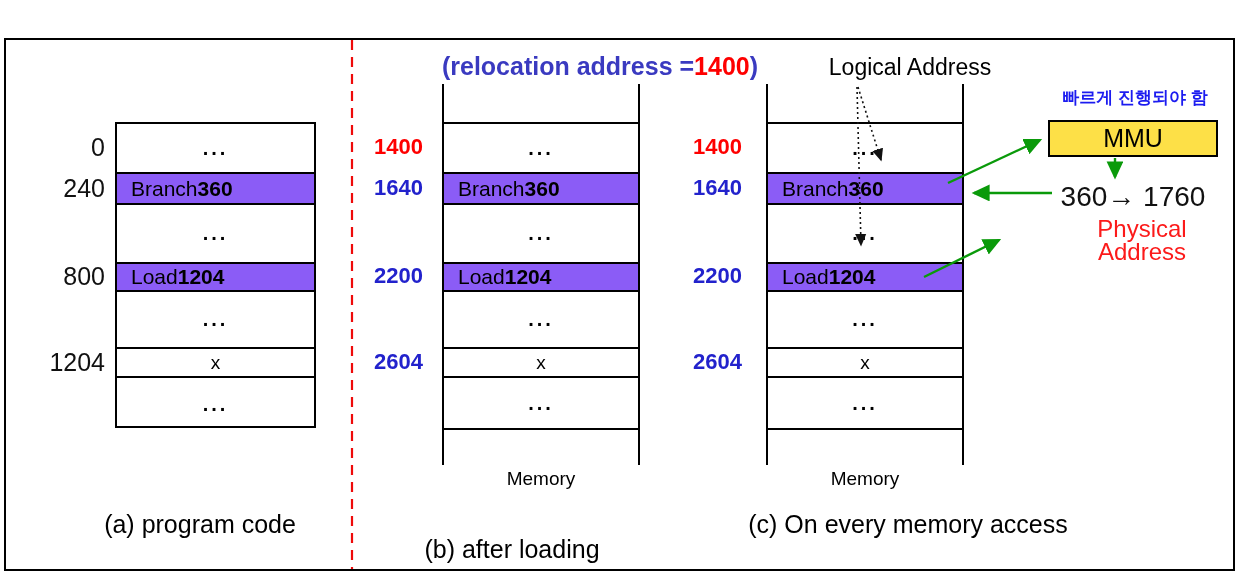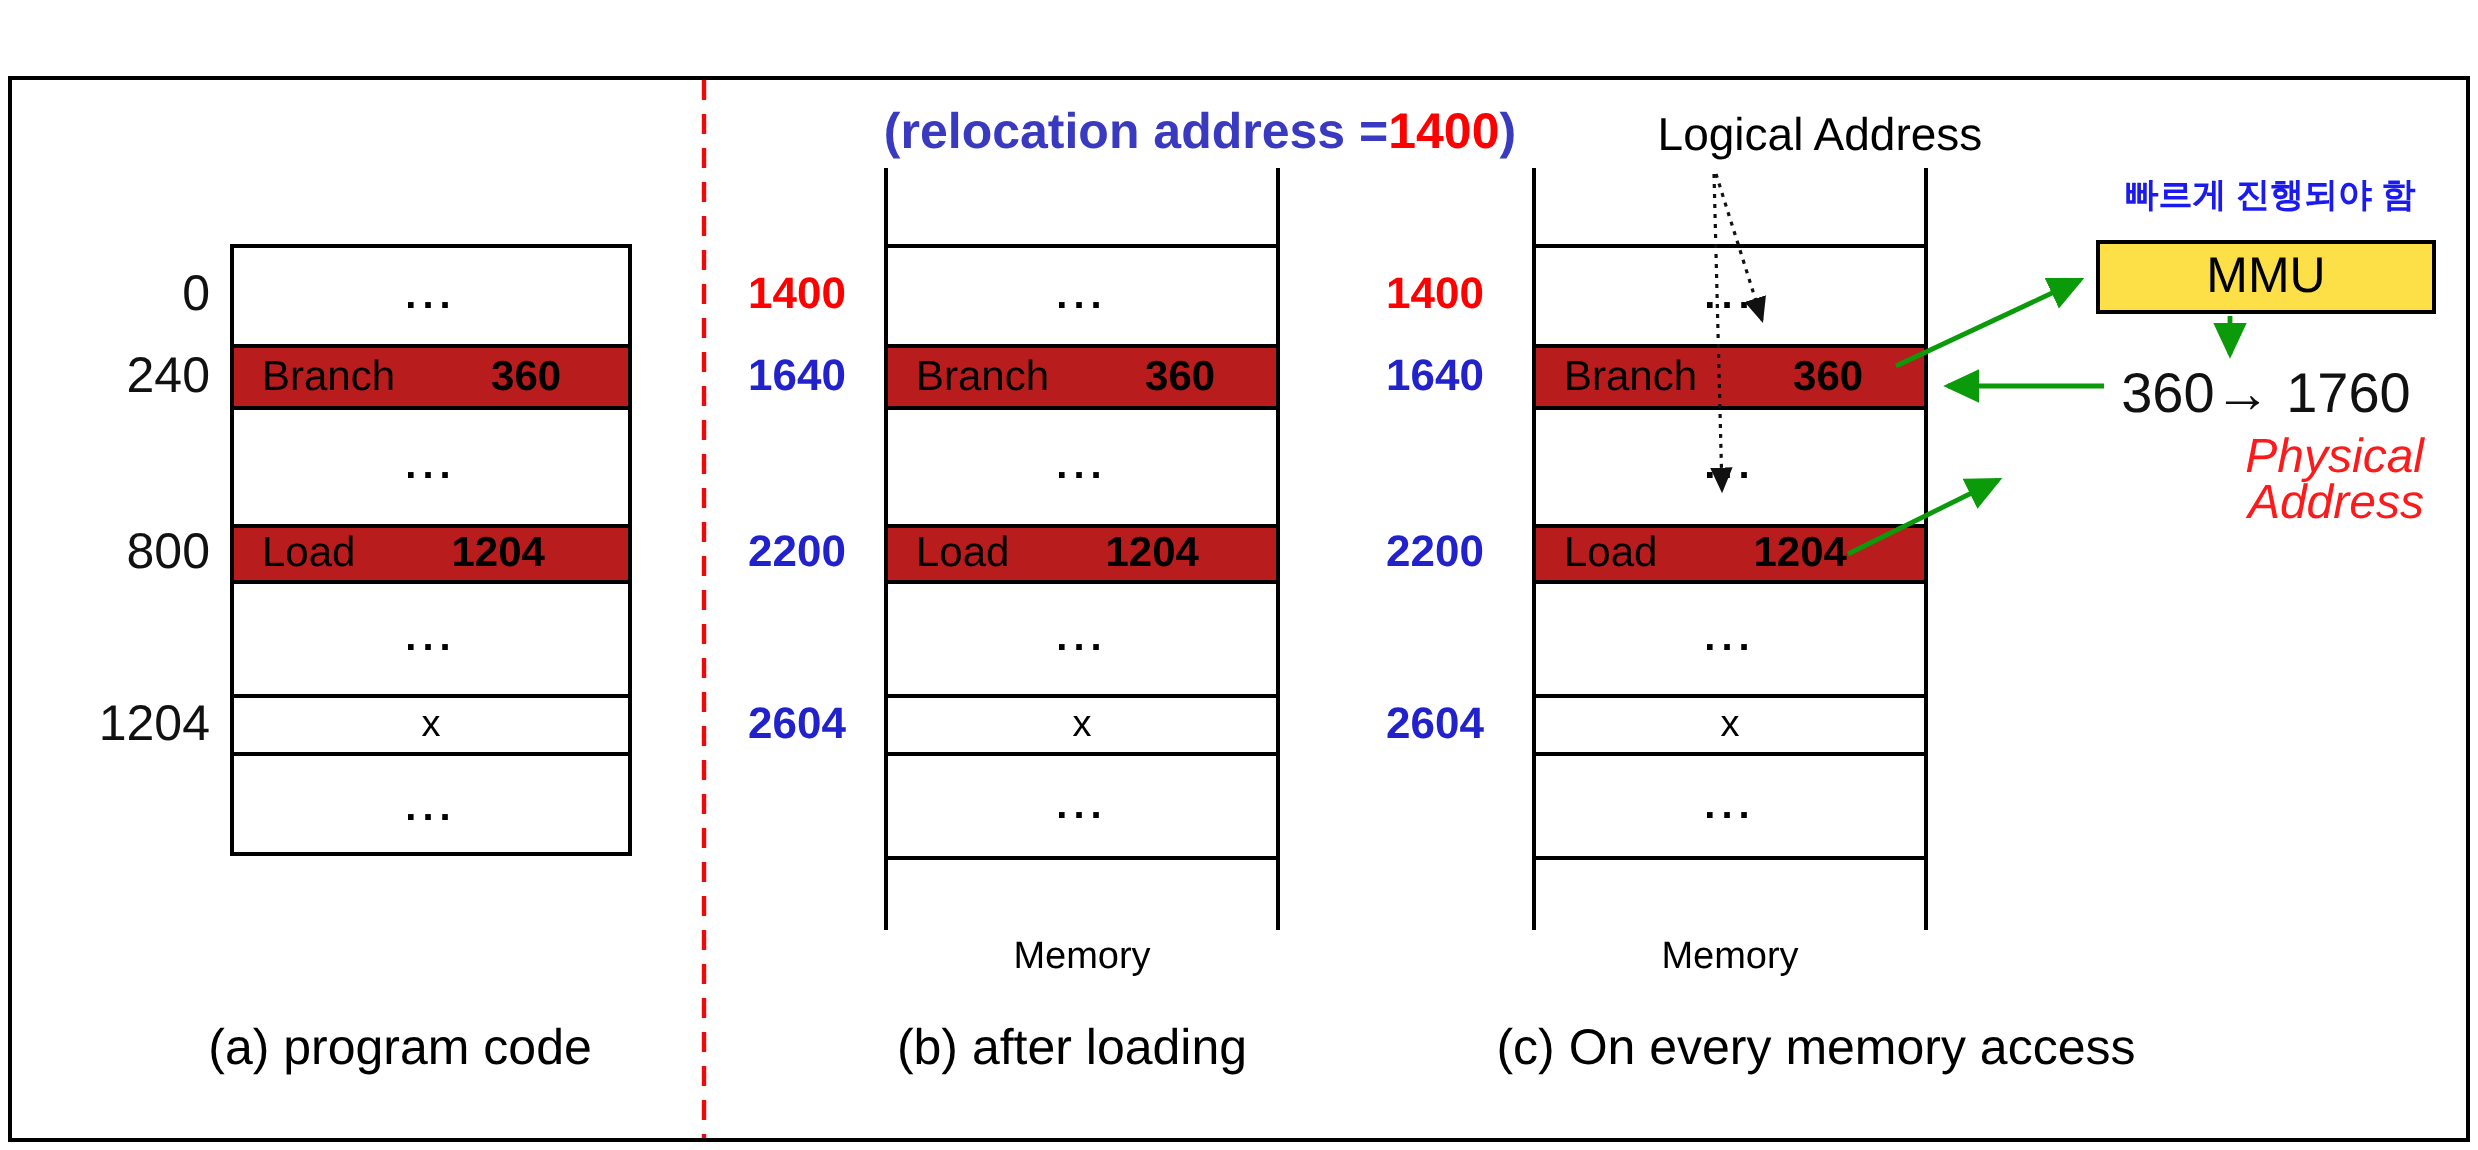--- a/index.html
+++ b/index.html
@@ -22,54 +22,54 @@
   .col-c{left:766px;}
   .rows-wrap{position:absolute;left:0;right:0;top:38px;}
   .row{display:flex;align-items:center;justify-content:center;box-sizing:border-box;
        font-size:21px;color:#000;white-space:nowrap;}
   .col-a .row{border-bottom:2px solid #000;}
   .col-a .row:last-child{border-bottom:none;}
   .col-bc .row{border-top:2px solid #000;}
   .bottom-line{height:0;border-top:2px solid #000;}
   .r0{height:50px}.r1{height:31px}.r2{height:59px}.r3{height:28px}
   .r4{height:57px}.r5{height:29px}.r6{height:52px}
-  .row.instr{justify-content:flex-start;padding-left:14px;background:#b91c1c;gap:48px;}
+  .row.instr{justify-content:flex-start;padding-left:14px;background:#8b5cf6;}
   .row.dots span{font-size:20px;font-weight:bold;letter-spacing:3px;}
   .row.xrow{font-size:19px;}
   
   .addr{position:absolute;height:30px;display:flex;align-items:center;justify-content:flex-end;
         white-space:nowrap;}
   .addr-a{left:30px;width:75px;font-size:25px;color:#111;}
   .addr-b{left:343px;width:80px;font-size:22px;font-weight:bold;}
   .addr-c{left:662px;width:80px;font-size:22px;font-weight:bold;}
   .addr.t0{top:132px}.addr.t1{top:173px}.addr.t2{top:261px}.addr.t3{top:347px}
   .addr.red{color:#fe0000}.addr.blue{color:#2222cc}
   
   .cap{position:absolute;display:flex;align-items:center;justify-content:center;
        white-space:nowrap;color:#000;}
   .memory-label{top:464px;height:30px;font-size:19px;}
   .mem-b{left:461px;width:160px;} .mem-c{left:785px;width:160px;}
   .caption{top:508px;height:32px;font-size:25px;}
-  .cap-a{left:40px;width:320px;} .cap-b{left:376px;width:320px;} .cap-c{left:728px;width:360px;}
+  .cap-a{left:40px;width:320px;} .cap-b{left:352px;width:320px;margin-top:25px;} .cap-c{left:728px;width:360px;}
   .reloc{position:absolute;left:400px;top:51px;width:400px;height:30px;
     display:flex;align-items:center;justify-content:center;font-size:25px;font-weight:bold;
     white-space:nowrap;color:#3a3ac0;}
   .reloc .v{color:#fe0000;}
   .logical{position:absolute;left:810px;top:54px;width:200px;height:26px;
     display:flex;align-items:center;justify-content:center;font-size:23px;color:#000;white-space:nowrap;}
   .korean{position:absolute;left:1032px;top:85px;width:206px;height:24px;
     display:flex;align-items:center;justify-content:center;font-size:17px;font-weight:bold;
     color:#1b1bf0;white-space:nowrap;}
   .mmu-box{position:absolute;left:1048px;top:120px;width:170px;height:37px;
     border:2px solid #000;box-sizing:border-box;display:flex;align-items:center;justify-content:center;
     font-size:25px;color:#000;background:#fde047;}
   .trans{position:absolute;left:1048px;top:183px;width:170px;height:28px;
     display:flex;align-items:center;justify-content:center;font-size:28px;color:#111;white-space:nowrap;}
-  .phys{position:absolute;left:1120px;top:217px;width:92px;text-align:right;
-    font-size:24px;line-height:23px;color:#fc1a1a;font-style:italic;}
+  .phys{position:absolute;left:1096px;top:217px;width:92px;text-align:center;
+    font-size:24px;line-height:23px;color:#fc1a1a;}
   svg.overlay{position:absolute;left:0;top:0;pointer-events:none;}
 </style>
 </head>
 <body>
 
 <div id="stage">
 
 
   <div class="frame"></div>
 

